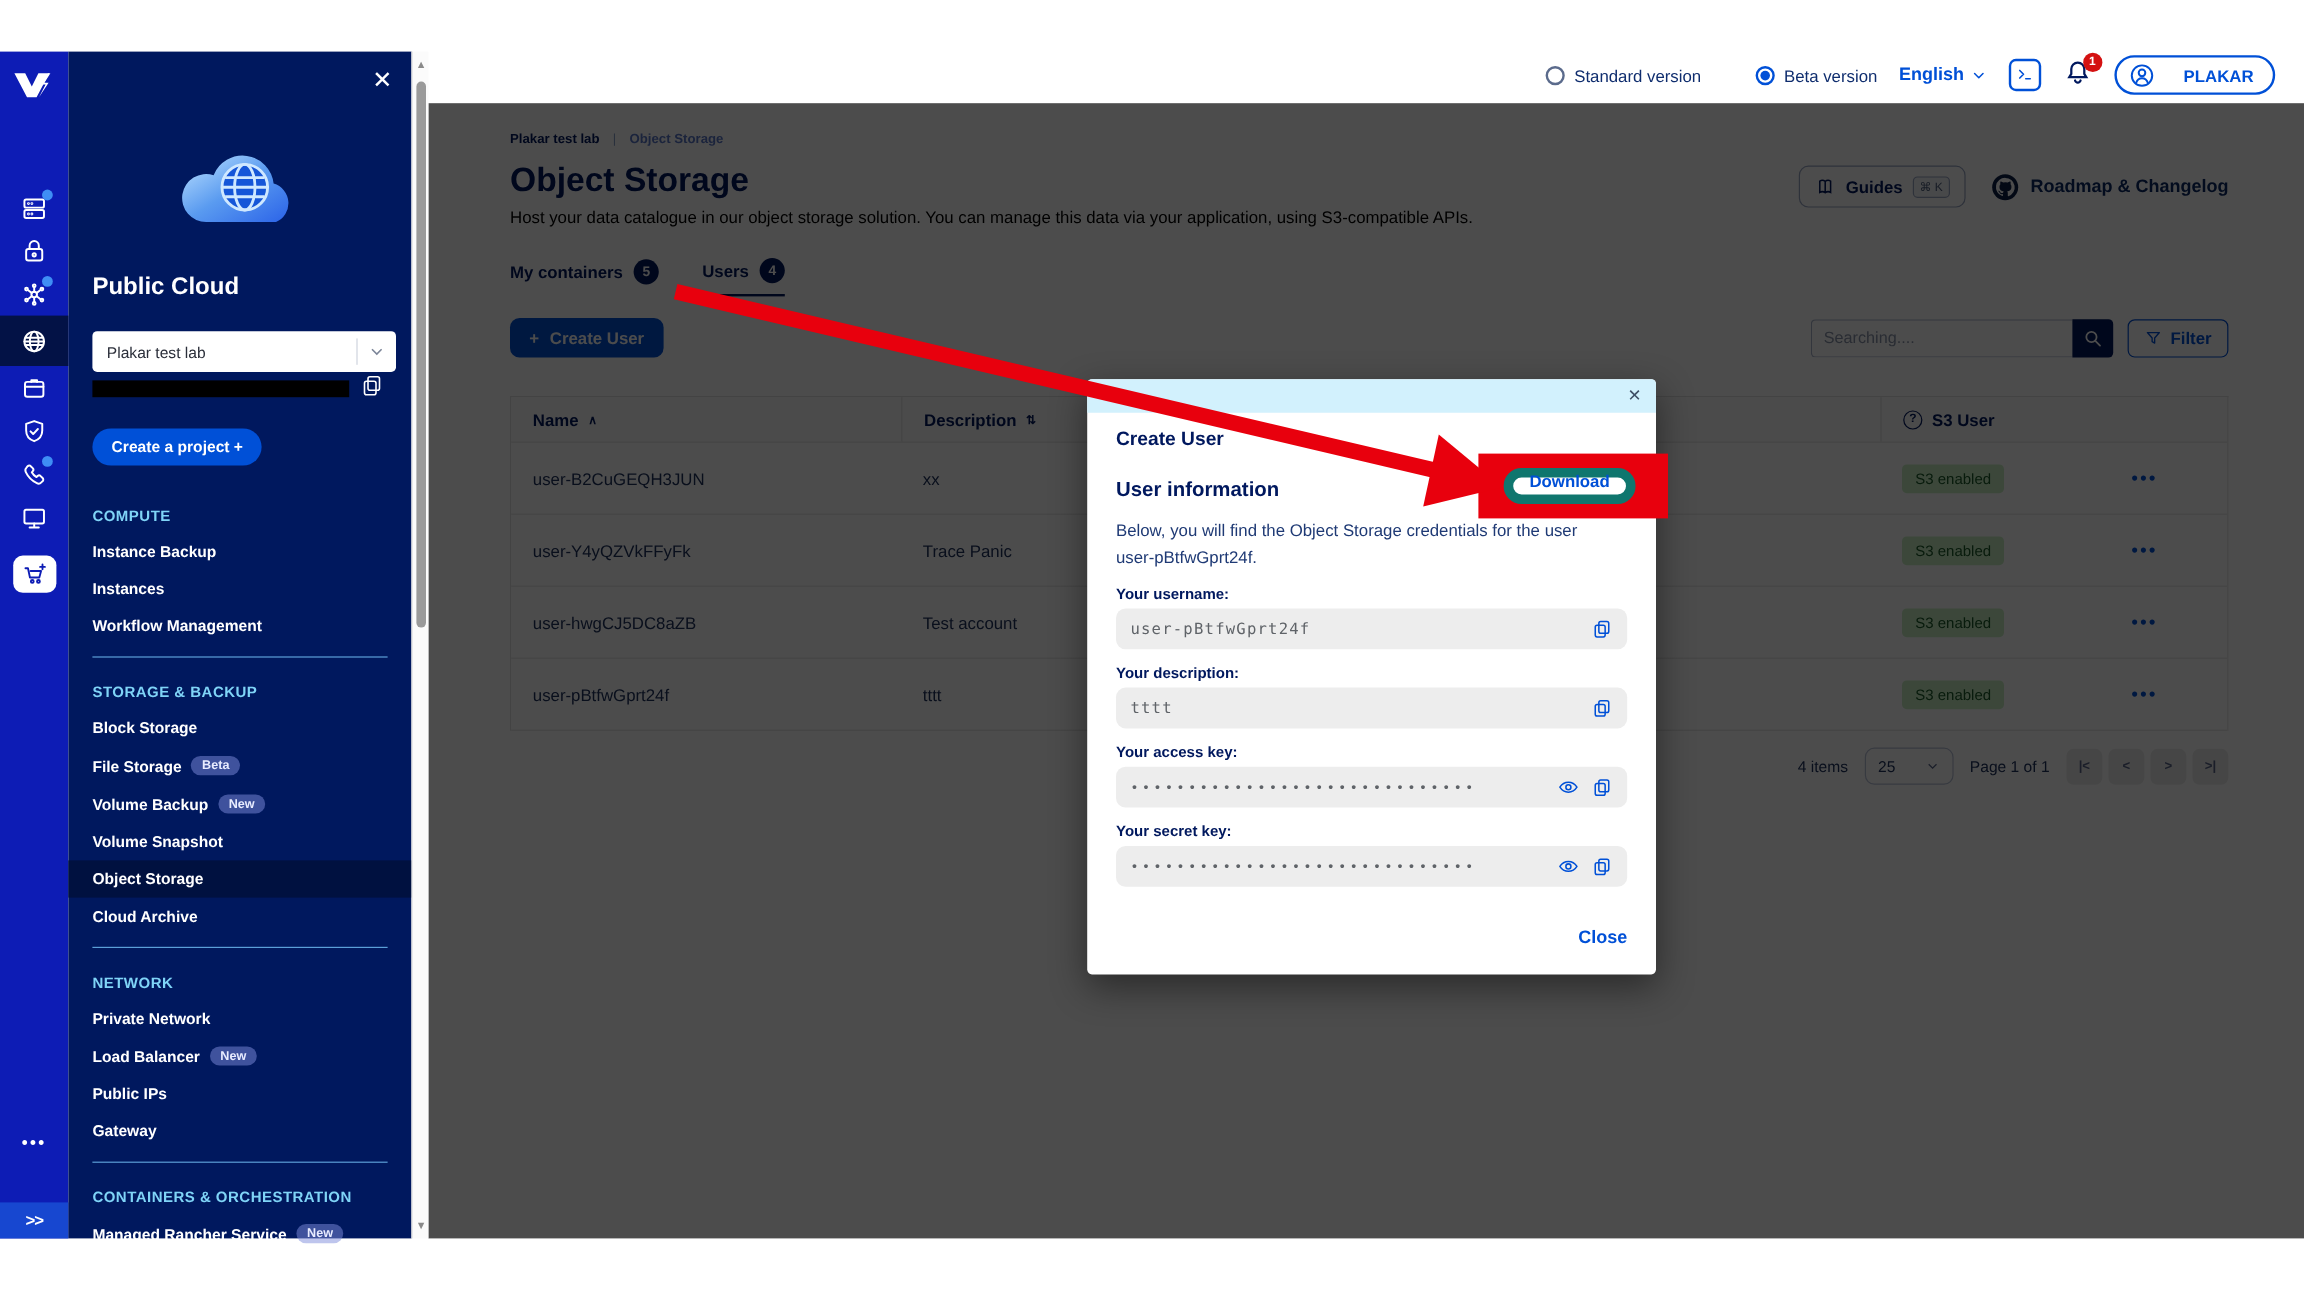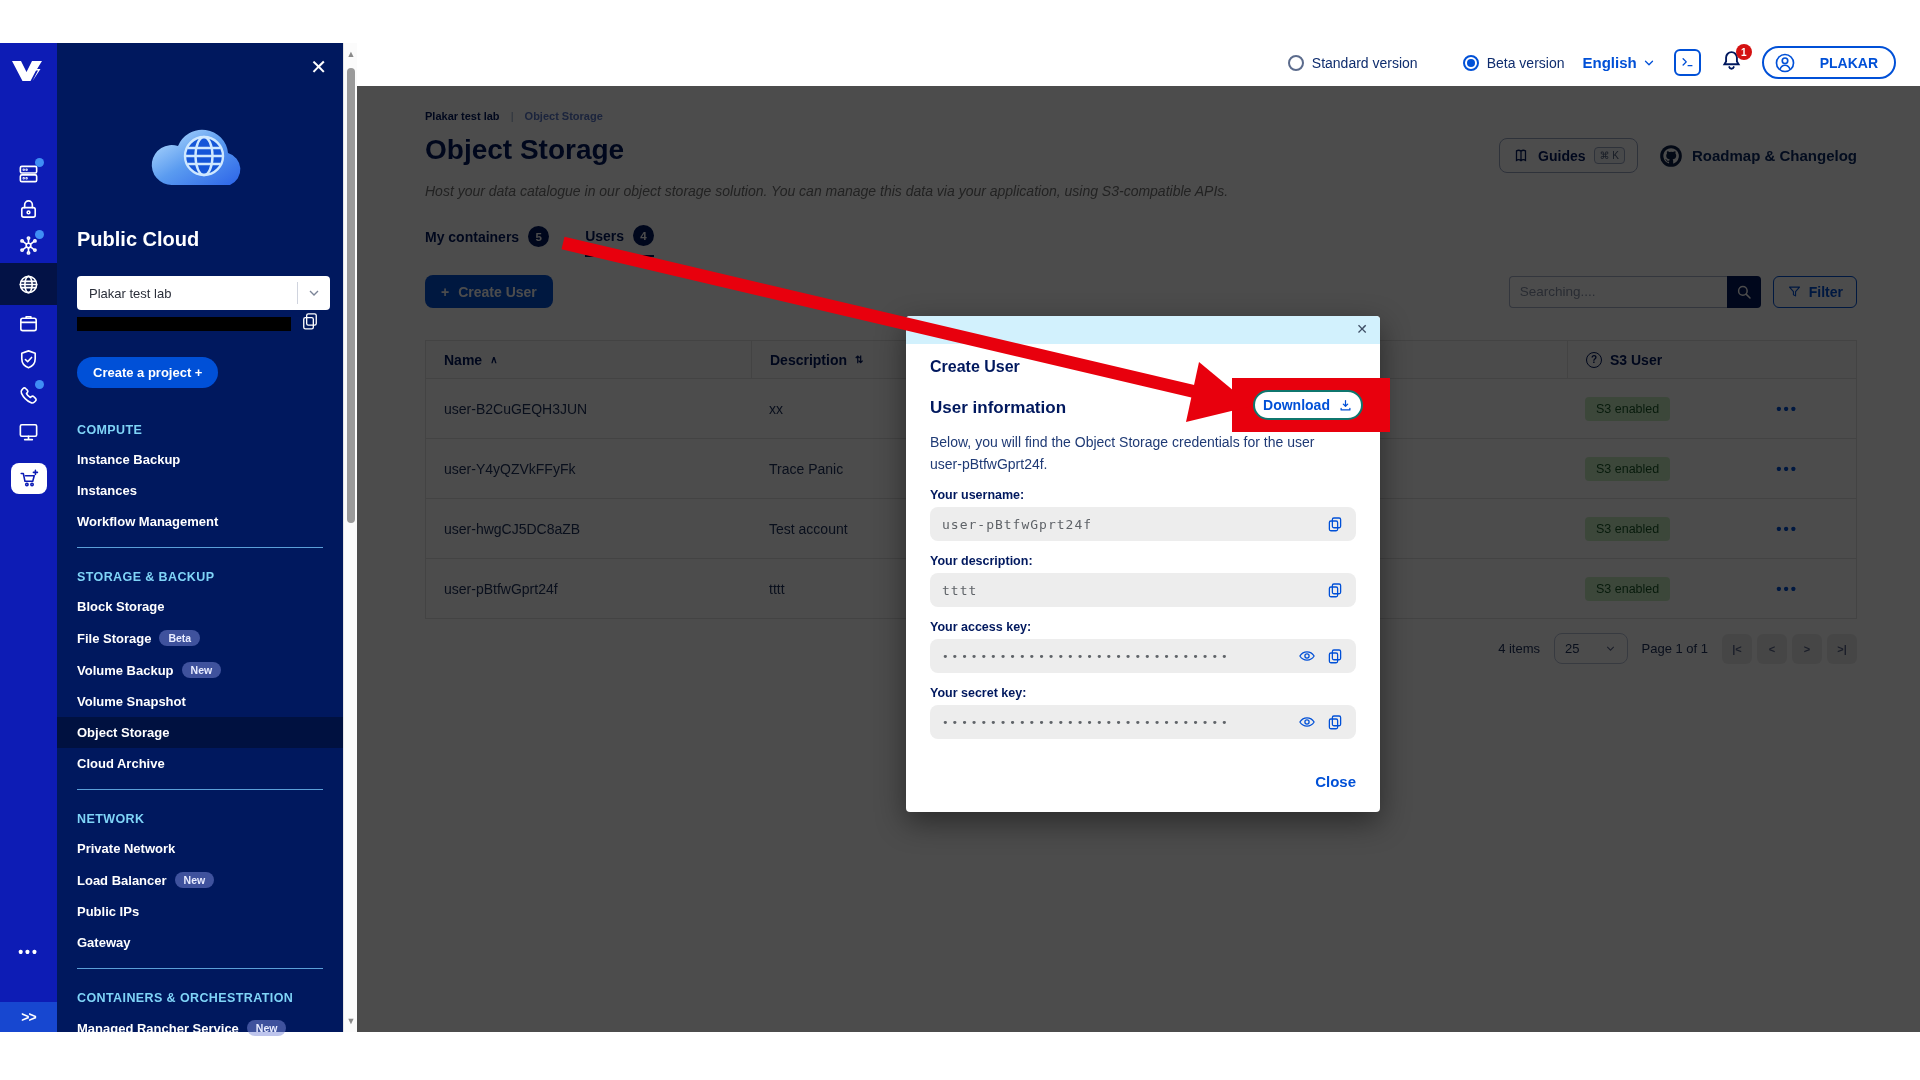--- a/index.html
+++ b/index.html
@@ -71,21 +71,21 @@
   .crumb .sep { color:#8aa0c8; margin:0 8px; font-weight:normal; }
   .crumb .cur { color:#5c79c9; }
   .pg-head { display:flex; align-items:flex-start; }
   .pg-title { margin-top:12px; font-size:28px; font-weight:bold; color:#00185e; }
   .head-right { margin-left:auto; margin-top:16px; display:flex; align-items:center; gap:20px; }
   .guides { display:flex; align-items:center; gap:8px; height:35px; padding:0 12px; border:1px solid #9aa7c4; border-radius:8px; cursor:pointer; font-size:14px; font-weight:bold; color:#00185e; }
   .guides svg { width:18px; height:18px; stroke:#00185e; fill:none; stroke-width:1.7; }
   .kbd { font-size:10px; color:#50607e; border:1px solid #9aa7c4; border-radius:4px; padding:2px 5px; background:#f2f4f8; font-weight:normal; }
   .roadmap { display:flex; align-items:center; gap:8px; font-size:15px; font-weight:bold; color:#0d2b66; cursor:pointer; }
   .gh { width:26px; height:26px; }
-  .pg-desc { margin-top:10px; font-size:14px; color:#737373;font-style:italic; }
+  .pg-desc { font-size:14px; color:#000000; }
   .tabs { margin-top:26px; display:flex; gap:36px; }
   .tab { display:flex; align-items:center; gap:9px; padding-bottom:9px; font-size:14px; font-weight:bold; color:#00185e; cursor:pointer; }
   .tab.active { border-bottom:2px solid #00185e; }
   .cbadge { width:21px; height:21px; border-radius:50%; background:#00185e; color:#fff; font-size:11.5px; display:flex; align-items:center; justify-content:center; }
   .toolbar { margin-top:18px; display:flex; align-items:center; }
   .btn-primary { display:flex; align-items:center; gap:9px; height:33px; padding:0 16px; background:#0050d7; color:#fff; border:none; border-radius:8px; font-size:14px; font-weight:bold; font-family:inherit; cursor:pointer; }
   .search-w { margin-left:auto; display:flex; }
   .search-in { width:218px; height:32px; border:1px solid #aab4cc; border-right:none; border-radius:4px 0 0 4px; padding:0 10px; font-size:13.5px; font-family:inherit; color:#333; }
   .search-in::placeholder { color:#8a94aa; }
   .search-btn { width:34px; height:32px; background:#00185e; border:none; border-radius:0 4px 4px 0; display:flex; align-items:center; justify-content:center; cursor:pointer; }
@@ -112,21 +112,21 @@
   .pbtn { width:30px; height:30px; border:none; border-radius:6px; background:#ececec; color:#5a668a; font-size:11px; font-weight:bold; cursor:pointer; font-family:inherit; }
 
   
   .modal { position:absolute; left:906px; top:316px; width:474px; height:496px; background:#fff; border-radius:4px; box-shadow:0 10px 30px rgba(0,0,0,.45); z-index:50; }
   .m-strip { height:28px; background:#d2f1fd; border-radius:4px 4px 0 0; position:relative; }
   .m-x { position:absolute; right:12px; top:5px; font-size:14px; color:#3f4f66; cursor:pointer; }
   .m-body { padding:14px 24px 0; }
   .m-title { font-size:16px; font-weight:bold; color:#00185e; }
   .m-sec { margin-top:22px; font-size:17px; font-weight:bold; color:#00185e; }
   .redbox { position:absolute; left:326px; top:62px; width:158px; height:54px; background:#e8000d; z-index:1; }
-  .dl-btn { position:absolute; left:347px; top:74px; width:110px; height:30px; background:#fff; border:2px solid #0f766e; border-radius:15px; display:flex; align-items:center; justify-content:center; gap:8px; color:#0050d7; font-size:14px; font-weight:bold; cursor:pointer; z-index:2; font-family:inherit; }
+  .dl-btn { position:absolute; left:347px; top:74px; width:110px; height:30px; background:#fff; border:8px solid #0f766e; border-radius:15px; display:flex; align-items:center; justify-content:center; gap:8px; color:#0050d7; font-size:14px; font-weight:bold; cursor:pointer; z-index:2; font-family:inherit;flex-direction:column; }
   .dl-btn svg { width:15px; height:15px; stroke:#0050d7; fill:none; stroke-width:2; stroke-linecap:round; stroke-linejoin:round; }
   .m-text { margin-top:14px; font-size:14px; line-height:1.55; color:#1f3a75; width:420px; }
   .f-label { margin-top:13px; font-size:12.5px; font-weight:bold; color:#00185e; }
   .f-box { margin-top:5px; height:34px; background:#ededed; border-radius:8px; display:flex; align-items:center; padding:0 12px; }
   .f-val { flex:1; font-family:"DejaVu Sans Mono",monospace; font-size:13px; color:#5f6368; letter-spacing:1px; border:none; background:transparent; width:100%; }
   .f-dots { letter-spacing:3px; font-size:11px; }
   .f-ic { margin-left:10px; cursor:pointer; display:flex; }
   .f-ic svg { width:18px; height:18px; stroke:#0050d7; fill:none; stroke-width:1.7; stroke-linejoin:round; stroke-linecap:round; }
   .m-close { position:absolute; right:24px; bottom:22px; font-size:15px; font-weight:bold; color:#0050d7; cursor:pointer; }
 

